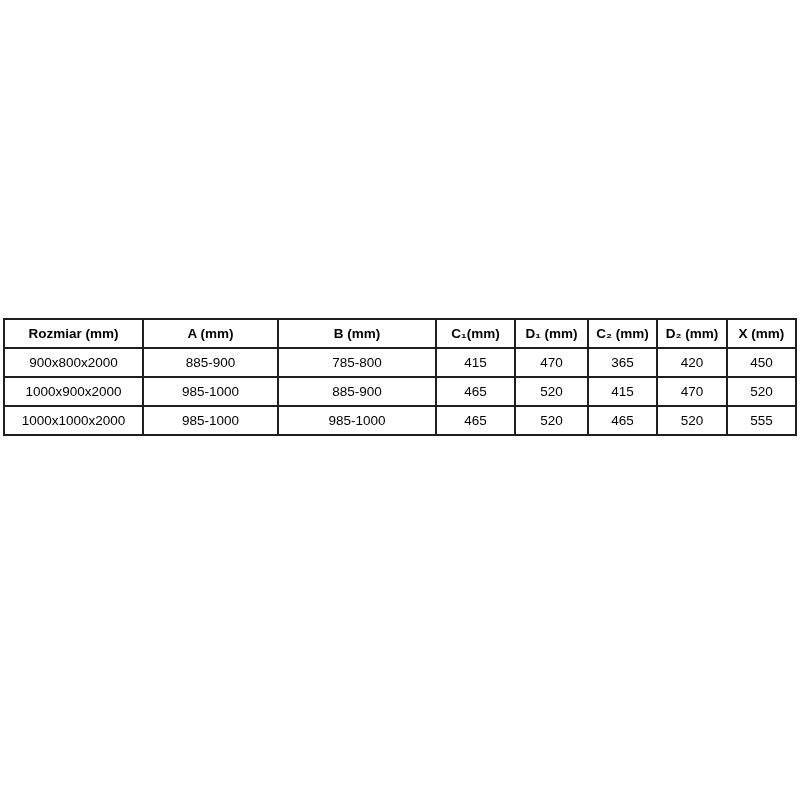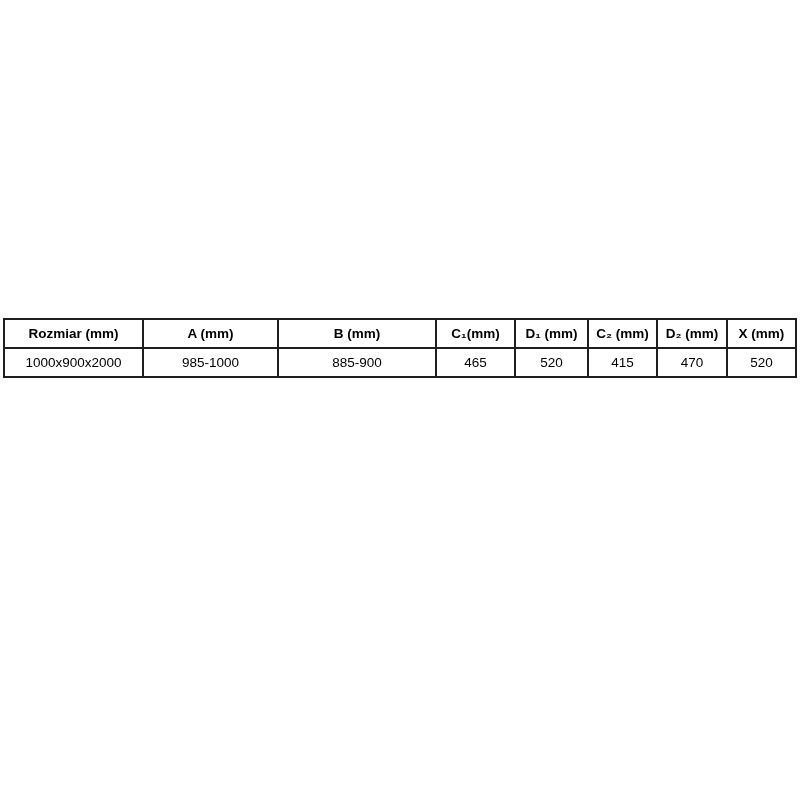--- a/index.html
+++ b/index.html
@@ -78,25 +78,45 @@
           <th>B (mm)</th>
           <th>C₁(mm)</th>
           <th>D₁ (mm)</th>
           <th>C₂ (mm)</th>
           <th>D₂ (mm)</th>
           <th>X (mm)</th>
         </tr>
       </thead>
       <tbody>
         <tr>
+          <td>900x800x2000</td>
+          <td>885-900</td>
+          <td>785-800</td>
+          <td>415</td>
+          <td>470</td>
+          <td>365</td>
+          <td>420</td>
+          <td>450</td>
+        </tr>
+        <tr>
           <td>1000x900x2000</td>
           <td>985-1000</td>
           <td>885-900</td>
           <td>465</td>
           <td>520</td>
           <td>415</td>
           <td>470</td>
           <td>520</td>
         </tr>
+        <tr>
+          <td>1000x1000x2000</td>
+          <td>985-1000</td>
+          <td>985-1000</td>
+          <td>465</td>
+          <td>520</td>
+          <td>465</td>
+          <td>520</td>
+          <td>555</td>
+        </tr>
       </tbody>
     </table>
   </div>
 </div>
 
 </body></html>

